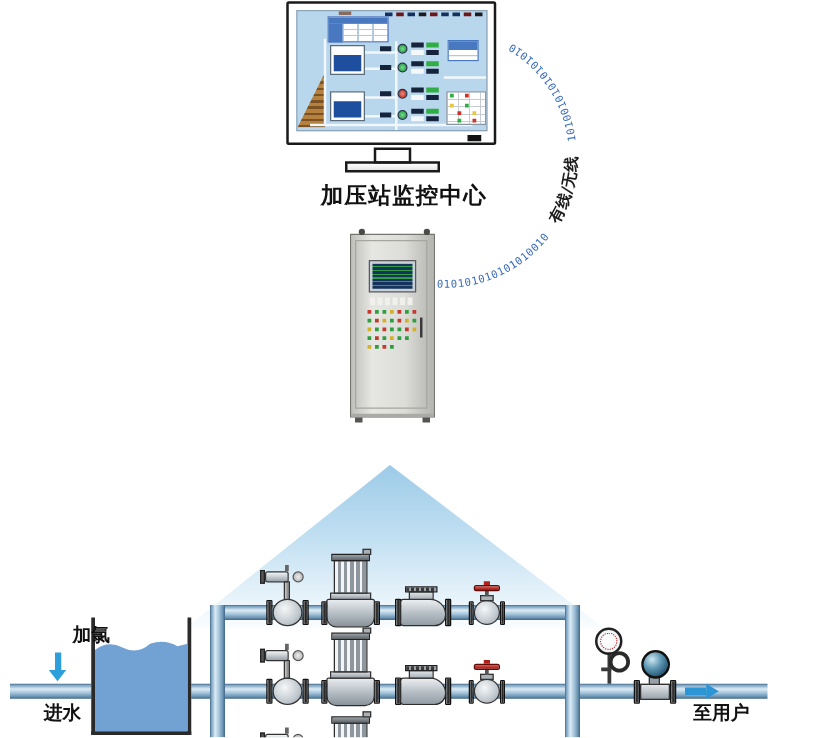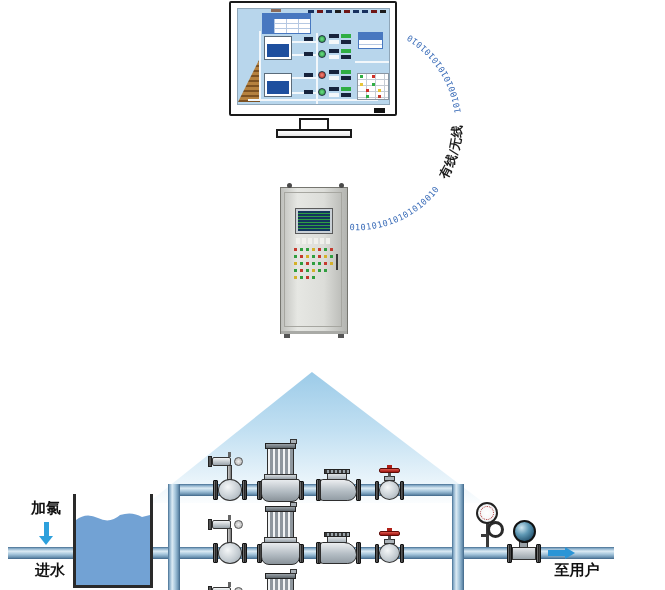--- a/index.html
+++ b/index.html
@@ -142,21 +142,21 @@
     background:radial-gradient(circle at 35% 30%,#cfe6f0,#5e98b4 40%,#1d4a66 85%); z-index:4; }
 
   
   .cl-arrow-shaft { left:44px; top:522px; width:5px; height:14px; background:#2da0dc; z-index:3; }
   .cl-arrow-head { left:39px; top:536px; width:0; height:0; border-left:7px solid transparent;
     border-right:7px solid transparent; border-top:9px solid #2da0dc; z-index:3; }
   .flow-arrow-shaft { left:548px; top:550px; width:17px; height:6px; background:#2b95d6; z-index:3; }
   .flow-arrow-head { left:565px; top:547px; width:0; height:0; border-top:6px solid transparent;
     border-bottom:6px solid transparent; border-left:10px solid #2b95d6; z-index:3; }
   .txt { font-size:15px; font-weight:600; color:#111; z-index:5; }
-  .cl-label { left:24px; top:499px; width:44px; text-align:center; }
+  .cl-label { left:44px; top:499px; width:44px; text-align:right; }
   .in-label { left:28px; top:561px; width:44px; text-align:center; }
   .out-label { left:545px; top:561px; width:64px; text-align:center; }
 </style>
 </head>
 <body>
 
 <div class="stage">
 
   <div class="abs beam"></div>
 
@@ -209,20 +209,21 @@
     <div class="scr-chip" style="left:103px;top:78px;background:#2fae44;"></div>
     <div class="scr-chip" style="left:103px;top:84px;background:#16233c;"></div>
 
     <div class="scr-panel"></div>
     <div class="scr-rtable"></div>
     <div class="scr-rdots"></div>
   </div>
   <div class="abs mon-btn"></div>
   <div class="abs mon-neck"></div>
   <div class="abs mon-base"></div>
+  <div class="abs mon-label txt" style="font-size:18px;">加压站监控中心</div>
 
   <svg class="abs arc" width="665" height="590" viewBox="0 0 665 590">
     <path id="linkArc" d="M 349.5 230 A 105 105 0 0 0 396 28" fill="none"></path>
     <text font-family="'DejaVu Sans Mono','Liberation Mono',monospace" font-size="8.5" letter-spacing="0.6">
       <textPath href="#linkArc">
         <tspan fill="#3a6cb8">010101010101010010</tspan>
         <tspan dx="6" fill="#1c1c1c" font-size="12.5" font-weight="bold" font-family="'DejaVu Sans','Liberation Sans',sans-serif">有线/无线</tspan>
         <tspan dx="6" fill="#3a6cb8">10100101010101010</tspan>
       </textPath>
     </text>

